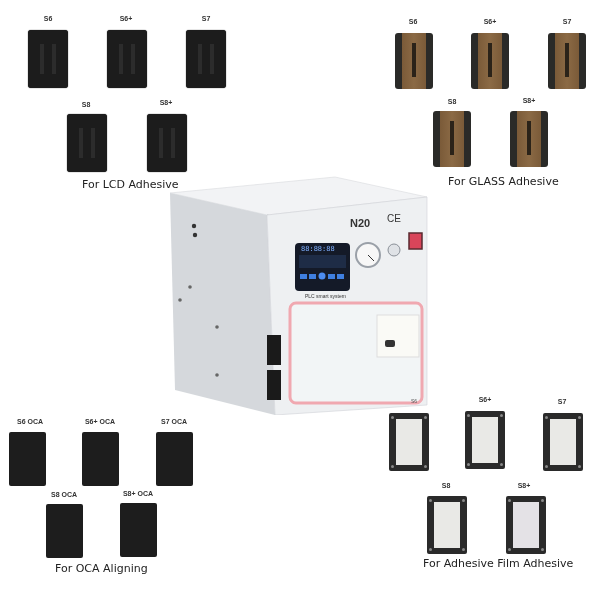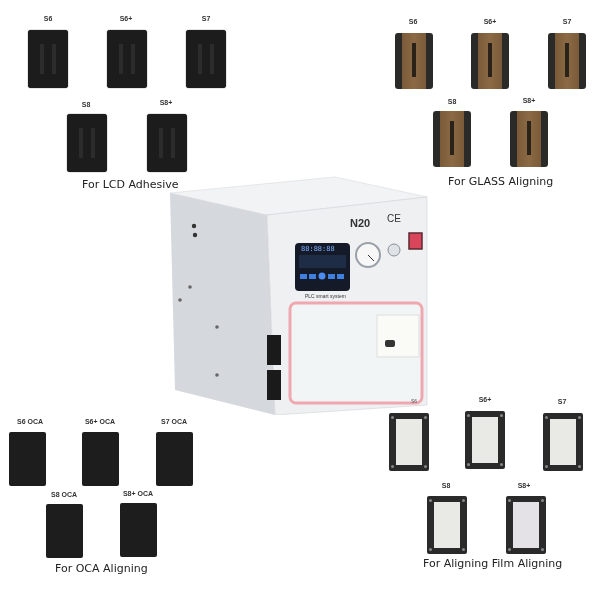--- a/index.html
+++ b/index.html
@@ -44,21 +44,21 @@
   <div class="lbl" style="left:383px;top:18px;">S6</div>
   <div class="glass" style="left:395px;top:33px;"></div>
   <div class="lbl" style="left:460px;top:18px;">S6+</div>
   <div class="glass" style="left:471px;top:33px;"></div>
   <div class="lbl" style="left:537px;top:18px;">S7</div>
   <div class="glass" style="left:548px;top:33px;"></div>
   <div class="lbl" style="left:422px;top:98px;">S8</div>
   <div class="glass" style="left:433px;top:111px;"></div>
   <div class="lbl" style="left:499px;top:97px;">S8+</div>
   <div class="glass" style="left:510px;top:111px;"></div>
-  <div class="caption" style="left:448px;top:175px;">For GLASS Aligning</div>
+  <div class="caption" style="left:448px;top:175px;">For GLASS Adhesive</div>
 </div>
 
 <div>
   <div class="lbl" style="left:0px;top:418px;">S6 OCA</div>
   <div class="oca" style="left:9px;top:432px;"></div>
   <div class="lbl" style="left:70px;top:418px;">S6+  OCA</div>
   <div class="oca" style="left:82px;top:432px;"></div>
   <div class="lbl" style="left:144px;top:418px;">S7 OCA</div>
   <div class="oca" style="left:156px;top:432px;"></div>
   <div class="lbl" style="left:34px;top:491px;">S8 OCA</div>
@@ -102,21 +102,21 @@
       <div class="dot" style="right:2px;bottom:3px"></div>
     </div>
   <div class="lbl" style="left:494px;top:482px;">S8+</div>
   <div class="film" style="left:506px;top:496px;">
       <div class="inner" style="background:#e4e2e6"></div>
       <div class="dot" style="left:2px;top:3px"></div>
       <div class="dot" style="right:2px;top:3px"></div>
       <div class="dot" style="left:2px;bottom:3px"></div>
       <div class="dot" style="right:2px;bottom:3px"></div>
     </div>
-  <div class="caption" style="left:423px;top:557px;">For Aligning Film Aligning</div>
+  <div class="caption" style="left:423px;top:557px;">For Adhesive Film Adhesive</div>
 </div>
 
 <div class="machine">
   <svg width="265" height="240" viewBox="0 0 265 240">
 
     <polygon points="5,18 170,2 262,22 102,40" fill="#f2f3f5" stroke="#d8dadd" stroke-width="0.6"></polygon>
 
     <polygon points="5,18 102,40 110,240 10,215" fill="#d5d8dc"></polygon>
     <path d="M102,40 Q110,40 112,52" stroke="#c0c3c8" fill="none"></path>
 

